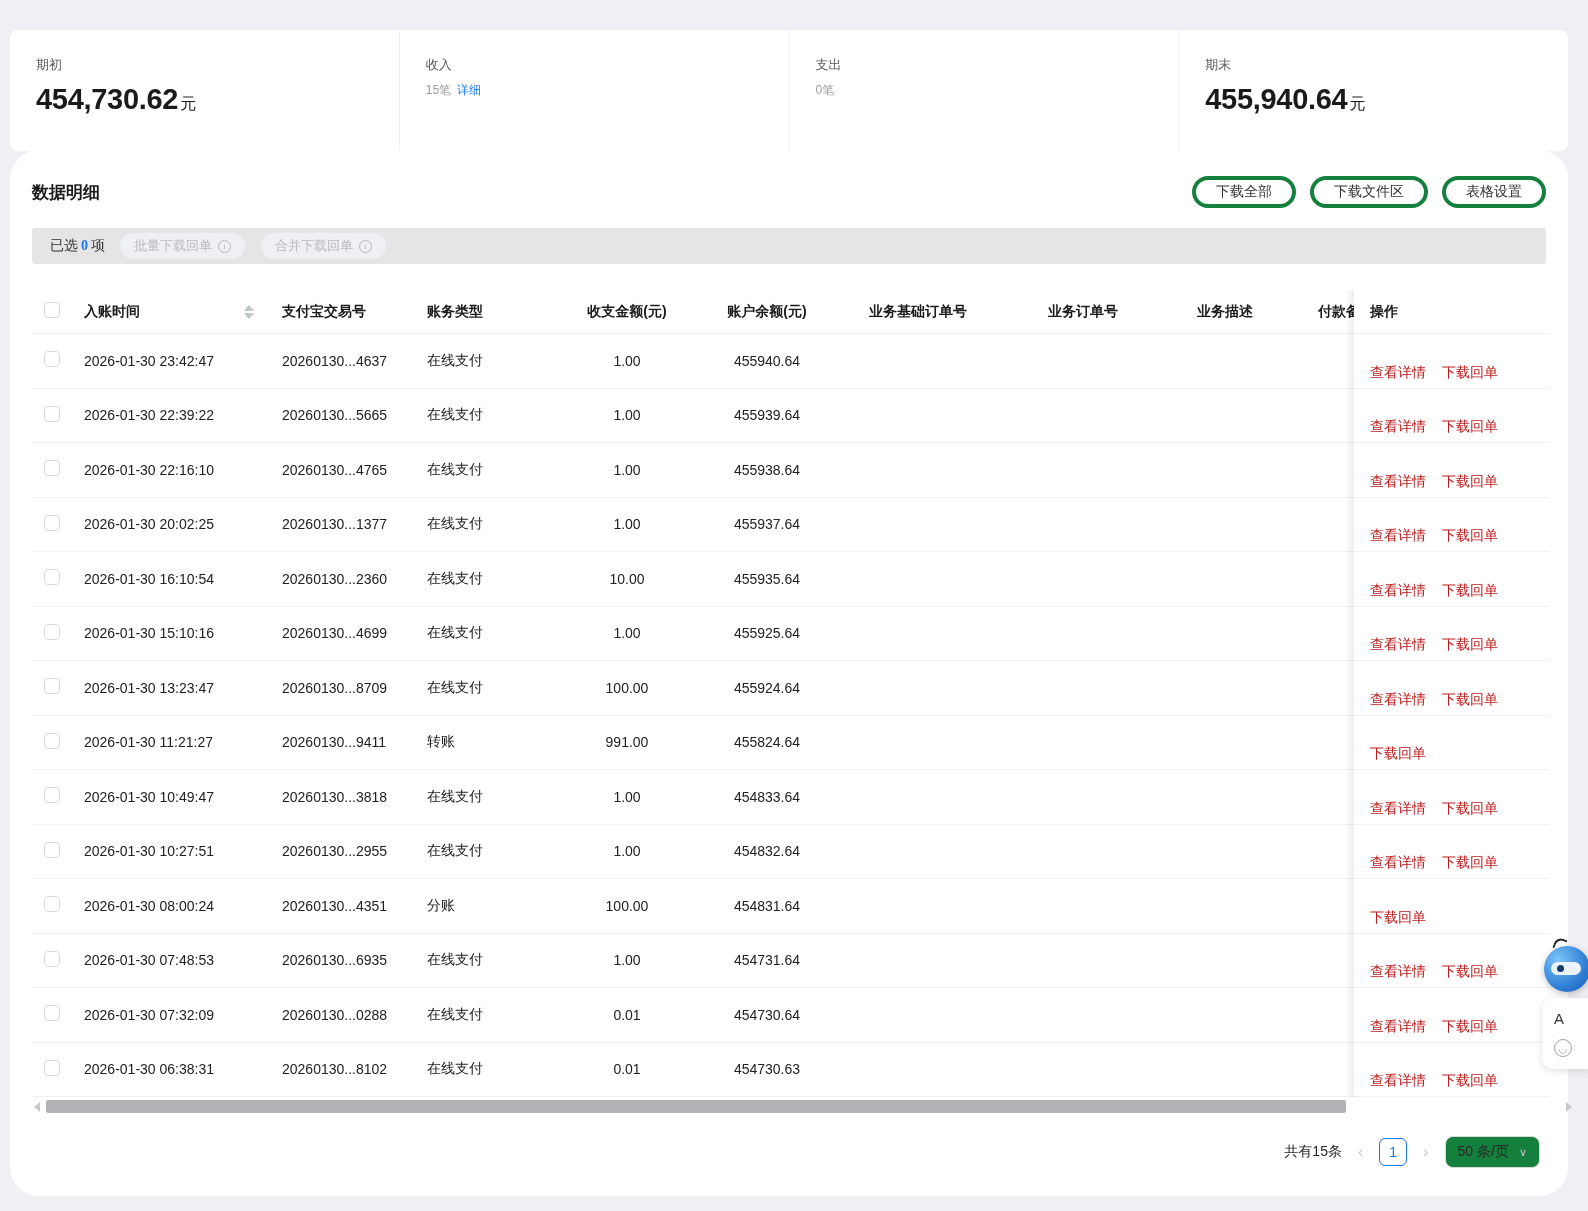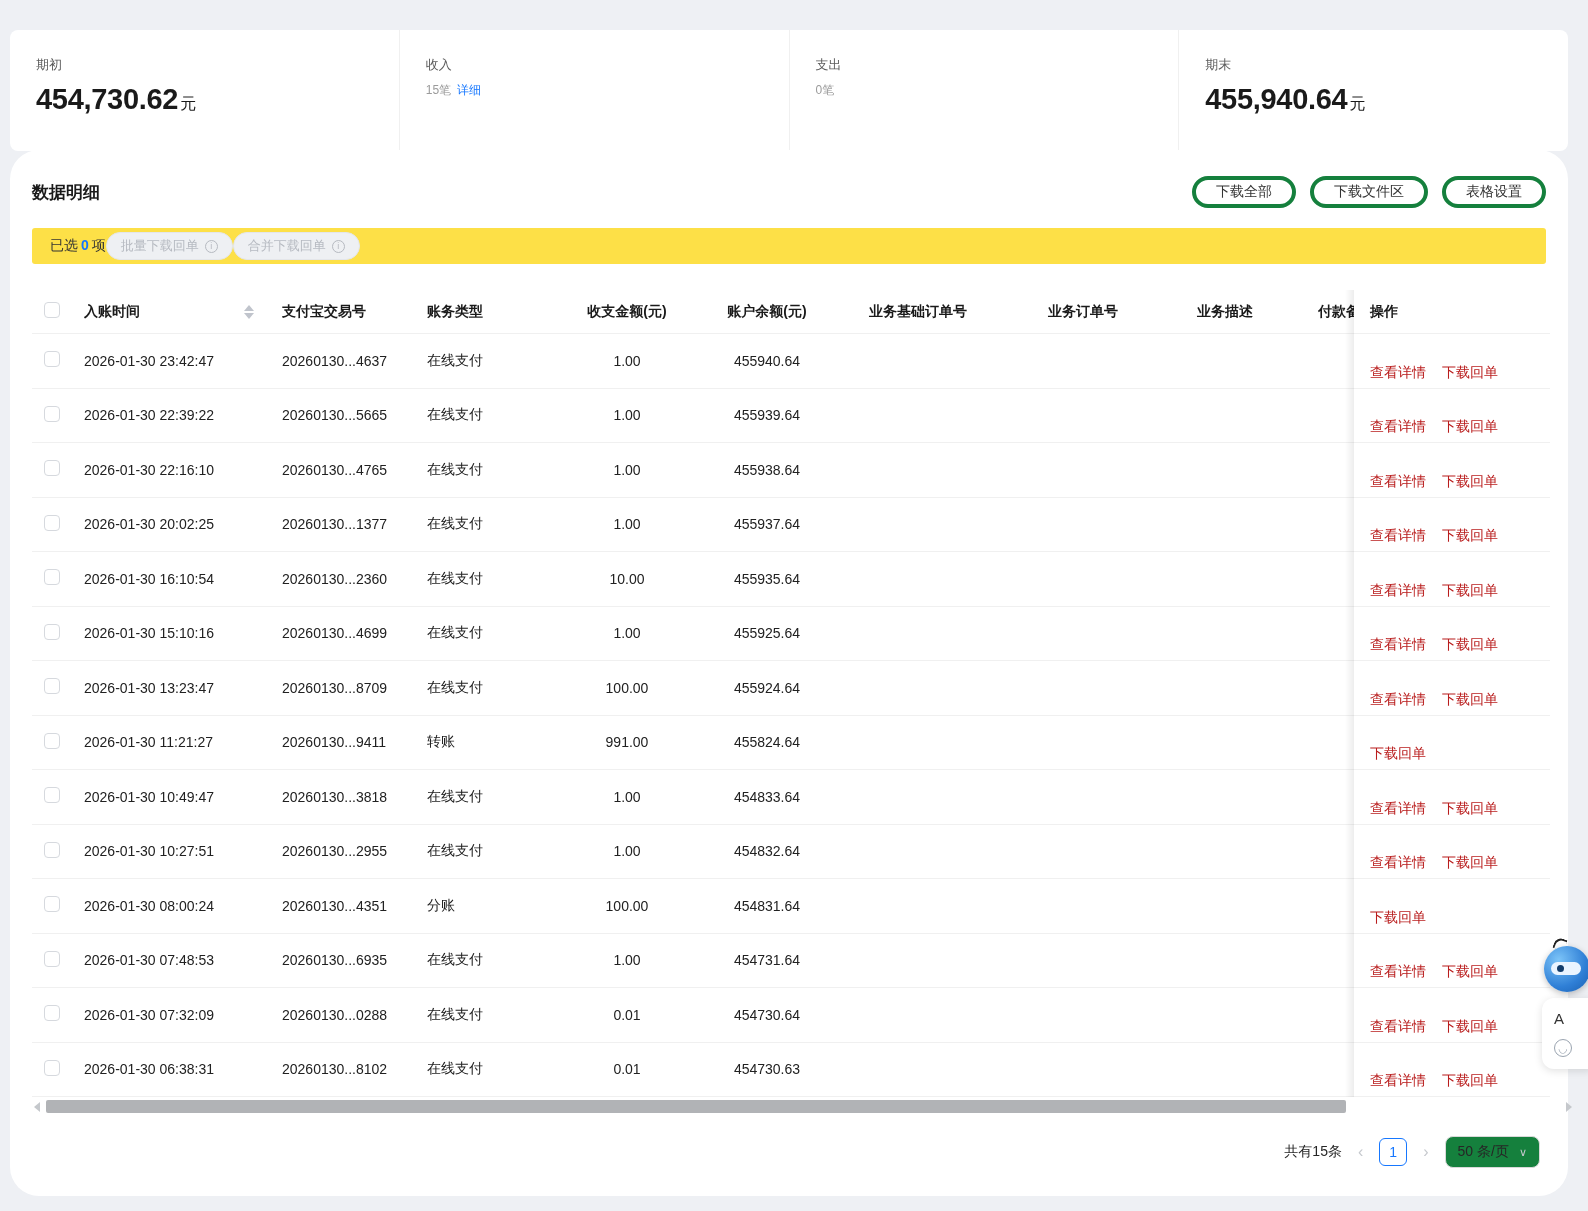--- a/index.html
+++ b/index.html
@@ -29,22 +29,22 @@
   .detail-title { font-size:17px; font-weight:600; color:#1a1a1a; }
   .toolbar { display:flex; gap:14px; }
   .pill-btn {
     height:32px; padding:0 20px; border:4px solid #15803d; border-radius:16px;
     background:#fff; font-size:14px; color:#333; display:flex; align-items:center; cursor:pointer;
     font-family:inherit;
   }
 
   
   .sel-bar {
-    margin:20px 22px 0 22px; height:36px; background:#fde047; border-radius:3px;
-    display:flex; align-items:center; padding-left:18px; font-size:14px;
+    margin:20px 22px 0 22px; height:36px; background:#e5e5e5; border-radius:3px;
+    display:flex; align-items:center; padding-left:18px; gap:14px; font-size:14px;font-family:Liberation Serif, serif;
   }
   .sel-text { color:#333; }
   .sel-count { color:#1677ff; font-weight:600; padding:0 3px; }
   .disabled-pill {
     height:28px; padding:0 14px; border:1px solid #e4e6ea; border-radius:14px;
     background:#eef0f3; color:#b6bac1; font-size:13px; display:flex; align-items:center; gap:6px;
     cursor:not-allowed; font-family:inherit;
   }
   .info-ic {
     width:13px; height:13px; border:1px solid #b6bac1; border-radius:50%;

